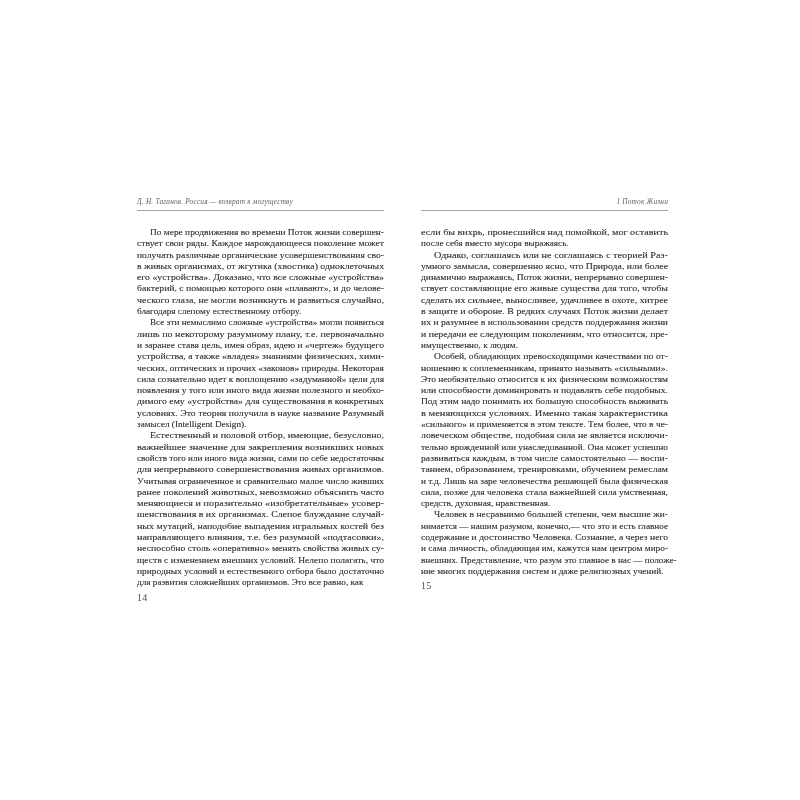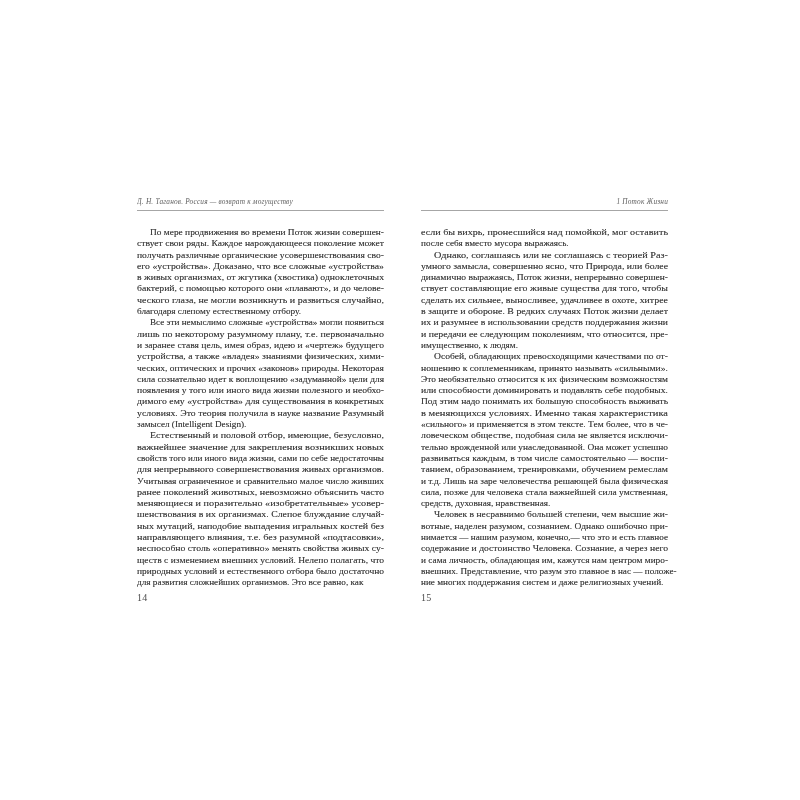--- a/index.html
+++ b/index.html
@@ -51,22 +51,22 @@
 
 <div class="spread">
 
   <div class="page page-left">
     <div class="running-header">Д. Н. Таганов. Россия — возврат к могуществу</div>
     <div class="page-body">
         <div class="para indent">
           <div class="line first"><span style="transform: scaleX(1.0211);">По мере продвижения во времени Поток жизни совершен-</span></div>
           <div class="line"><span style="transform: scaleX(1.0425);">ствует свои ряды. Каждое нарождающееся поколение может</span></div>
           <div class="line"><span style="transform: scaleX(1.0423);">получать различные органические усовершенствования сво-</span></div>
+          <div class="line"><span style="transform: scaleX(1.0577);">в живых организмах, от жгутика (хвостика) одноклеточных</span></div>
           <div class="line"><span style="transform: scaleX(1.0636);">его «устройства». Доказано, что все сложные «устройства»</span></div>
-          <div class="line"><span style="transform: scaleX(1.0577);">в живых организмах, от жгутика (хвостика) одноклеточных</span></div>
           <div class="line"><span style="transform: scaleX(1.0531);">бактерий, с помощью которого они «плавают», и до челове-</span></div>
           <div class="line"><span style="transform: scaleX(1.0922);">ческого глаза, не могли возникнуть и развиться случайно,</span></div>
           <div class="line last"><span style="transform: scaleX(1);">благодаря слепому естественному отбору.</span></div>
         </div>
         <div class="para indent">
           <div class="line first"><span style="transform: scaleX(0.9933);">Все эти немыслимо сложные «устройства» могли появиться</span></div>
           <div class="line"><span style="transform: scaleX(1.092);">лишь по некоторому разумному плану, т.е. первоначально</span></div>
           <div class="line"><span style="transform: scaleX(1.0384);">и заранее ставя цель, имея образ, идею и «чертеж» будущего</span></div>
           <div class="line"><span style="transform: scaleX(1.0698);">устройства, а также «владея» знаниями физических, хими-</span></div>
           <div class="line"><span style="transform: scaleX(1.0387);">ческих, оптических и прочих «законов» природы. Некоторая</span></div>
@@ -125,21 +125,20 @@
           <div class="line"><span style="transform: scaleX(1.0659);">ловеческом обществе, подобная сила не является исключи-</span></div>
           <div class="line"><span style="transform: scaleX(1.0202);">тельно врожденной или унаследованной. Она может успешно</span></div>
           <div class="line"><span style="transform: scaleX(1.0564);">развиваться каждым, в том числе самостоятельно — воспи-</span></div>
           <div class="line"><span style="transform: scaleX(1.0614);">танием, образованием, тренировками, обучением ремеслам</span></div>
           <div class="line"><span style="transform: scaleX(1.0193);">и т.д. Лишь на заре человечества решающей была физическая</span></div>
           <div class="line"><span style="transform: scaleX(1.0382);">сила, позже для человека стала важнейшей сила умственная,</span></div>
           <div class="line last"><span style="transform: scaleX(1);">средств, духовная, нравственная.</span></div>
         </div>
         <div class="para indent">
           <div class="line first"><span style="transform: scaleX(1.0363);">Человек в несравнимо большей степени, чем высшие жи-</span></div>
-          <div class="line"><span style="transform: scaleX(1.0309);">вотные, наделен разумом, сознанием. Однако ошибочно при-</span></div>
           <div class="line"><span style="transform: scaleX(0.9968);">нимается — нашим разумом, конечно,— что это и есть главное</span></div>
           <div class="line"><span style="transform: scaleX(1.0461);">содержание и достоинство Человека. Сознание, а через него</span></div>
           <div class="line"><span style="transform: scaleX(1.0124);">и сама личность, обладающая им, кажутся нам центром миро-</span></div>
           <div class="line"><span style="transform: scaleX(1.0011);">внешних. Представление, что разум это главное в нас — положе-</span></div>
           <div class="line last"><span style="transform: scaleX(1);">ние многих поддержания систем и даже религиозных учений.</span></div>
         </div>
       </div>
     <div class="pagenum">15</div>
   </div>
 

